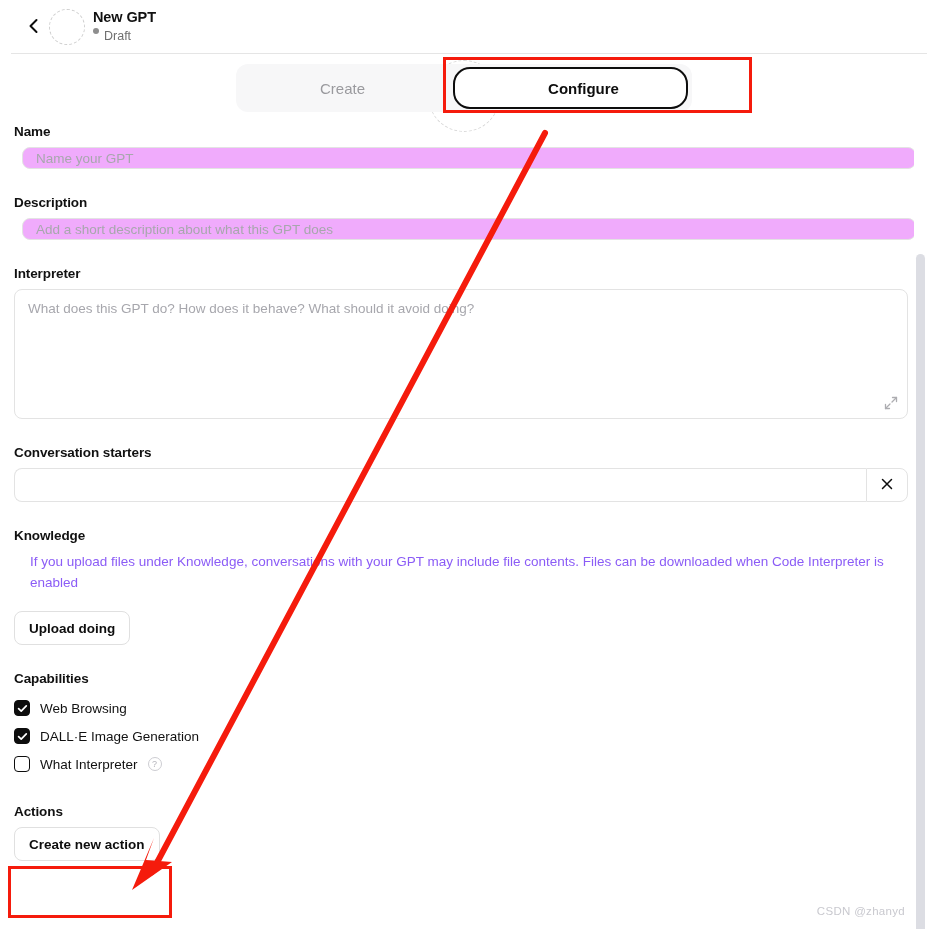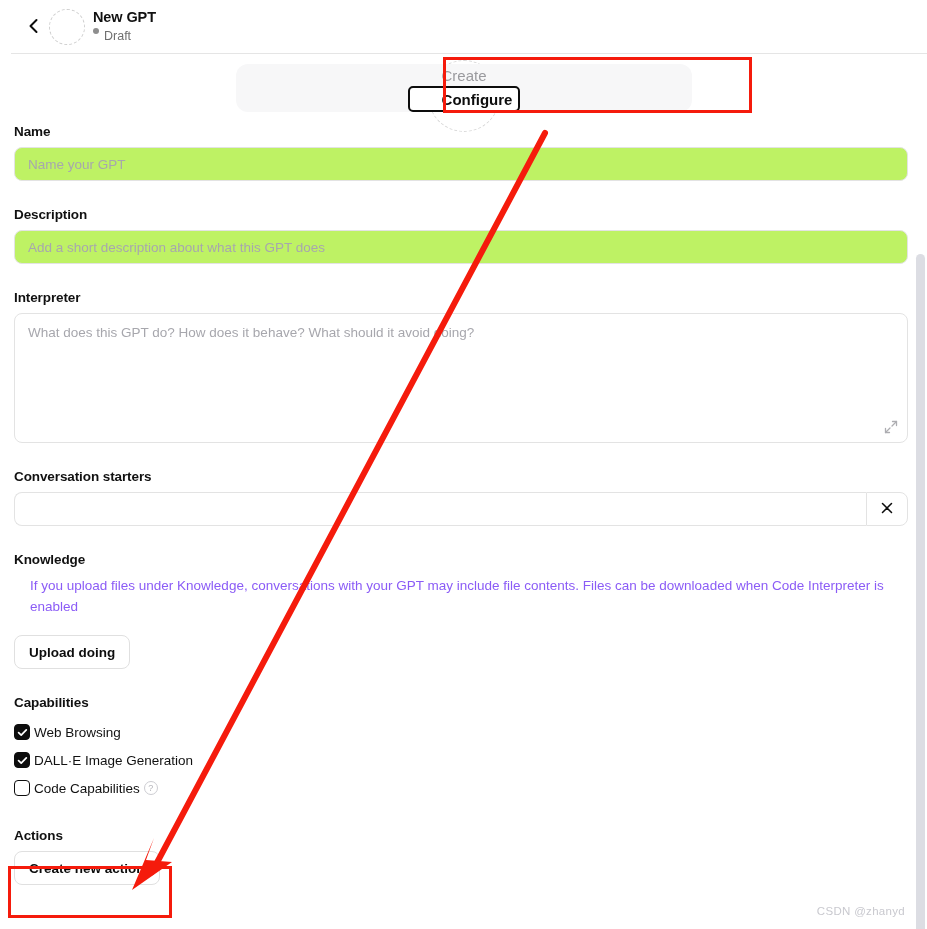--- a/index.html
+++ b/index.html
@@ -73,21 +73,20 @@
 
   
   .tabbar {
     position: absolute;
     left: 236px; top: 64px;
     width: 456px; height: 48px;
     background: #f7f7f8;
     border-radius: 12px;
     display: flex;
     align-items: center;
-    flex-direction: column;
   }
   .tab {
     flex: 1;
     height: 40px;
     margin: 0 4px;
     display: flex;
     align-items: center;
     justify-content: center;
     border-radius: 9px;
     font-size: 15px;
@@ -95,21 +94,21 @@
     border: none;
     background: transparent;
     font-family: "Liberation Sans", sans-serif;
   }
   .tab.inactive { color: #9a9a9e; }
   .tab.active {
     background: #ffffff;
     color: #0d0d0d;
     font-weight: bold;
     border: 2.5px solid #0d0d0d;
-    border-radius: 5px;
+    border-radius: 17px;
     height: 42px;
     padding-left: 32px;
   }
 
   
   .dashed-arc {
     position: absolute;
     left: 428px; top: 60px;
     width: 72px; height: 72px;
     border: 1.5px dashed #d8d8d8;
@@ -126,26 +125,26 @@
   }
   .field-label {
     font-size: 13.5px;
     font-weight: bold;
     color: #111111;
     margin: 0 0 8px 14px;
     letter-spacing: -0.1px;
   }
   .text-input {
     display: block;
-    margin-left: 14px;
+    margin-left: 22px;
     width: 894px;
-    height: 34px;
+    height: 22px;
     border: 1px solid #e3e3e3;
     border-radius: 8px;
-    background: #bef264;
+    background: #f0abfc;
     font-size: 13.5px;
     color: #0d0d0d;
     padding: 0 13px;
     font-family: "Liberation Sans", sans-serif;
     outline: none;
   }
   .text-input::placeholder { color: #a7a7ad; }
 
   .ta-wrap {
     position: relative;
@@ -227,21 +226,21 @@
     color: #0d0d0d;
     cursor: pointer;
     font-family: "Liberation Sans", sans-serif;
   }
 
   .cap-row {
     display: flex;
     align-items: center;
     margin-left: 14px;
     height: 28px;
-    gap: 4px;
+    gap: 10px;
     cursor: pointer;
   }
   .cbox {
     width: 16px; height: 16px;
     border-radius: 4px;
     border: 1.6px solid #0d0d0d;
     background: #ffffff;
     display: flex;
     align-items: center;
     justify-content: center;
@@ -405,21 +404,21 @@
       <span class="cbox checked">
         <svg width="11" height="11" viewBox="0 0 11 11" fill="none">
           <path d="M1.6 5.7L4.2 8.2L9.3 2.9" stroke="#ffffff" stroke-width="1.7" stroke-linecap="round" stroke-linejoin="round"></path>
         </svg>
       </span>
       <span class="cap-label">DALL·E Image Generation</span>
     </div>
 
     <div class="cap-row">
       <span class="cbox"></span>
-      <span class="cap-label">Code Capabilities</span>
+      <span class="cap-label">What Interpreter</span>
       <span class="help-circle">?</span>
     </div>
 
     <div class="spacer-26"></div>
 
     <div class="field-label">Actions</div>
     <button class="ghost-btn">Create new action</button>
 
   </div>
 

